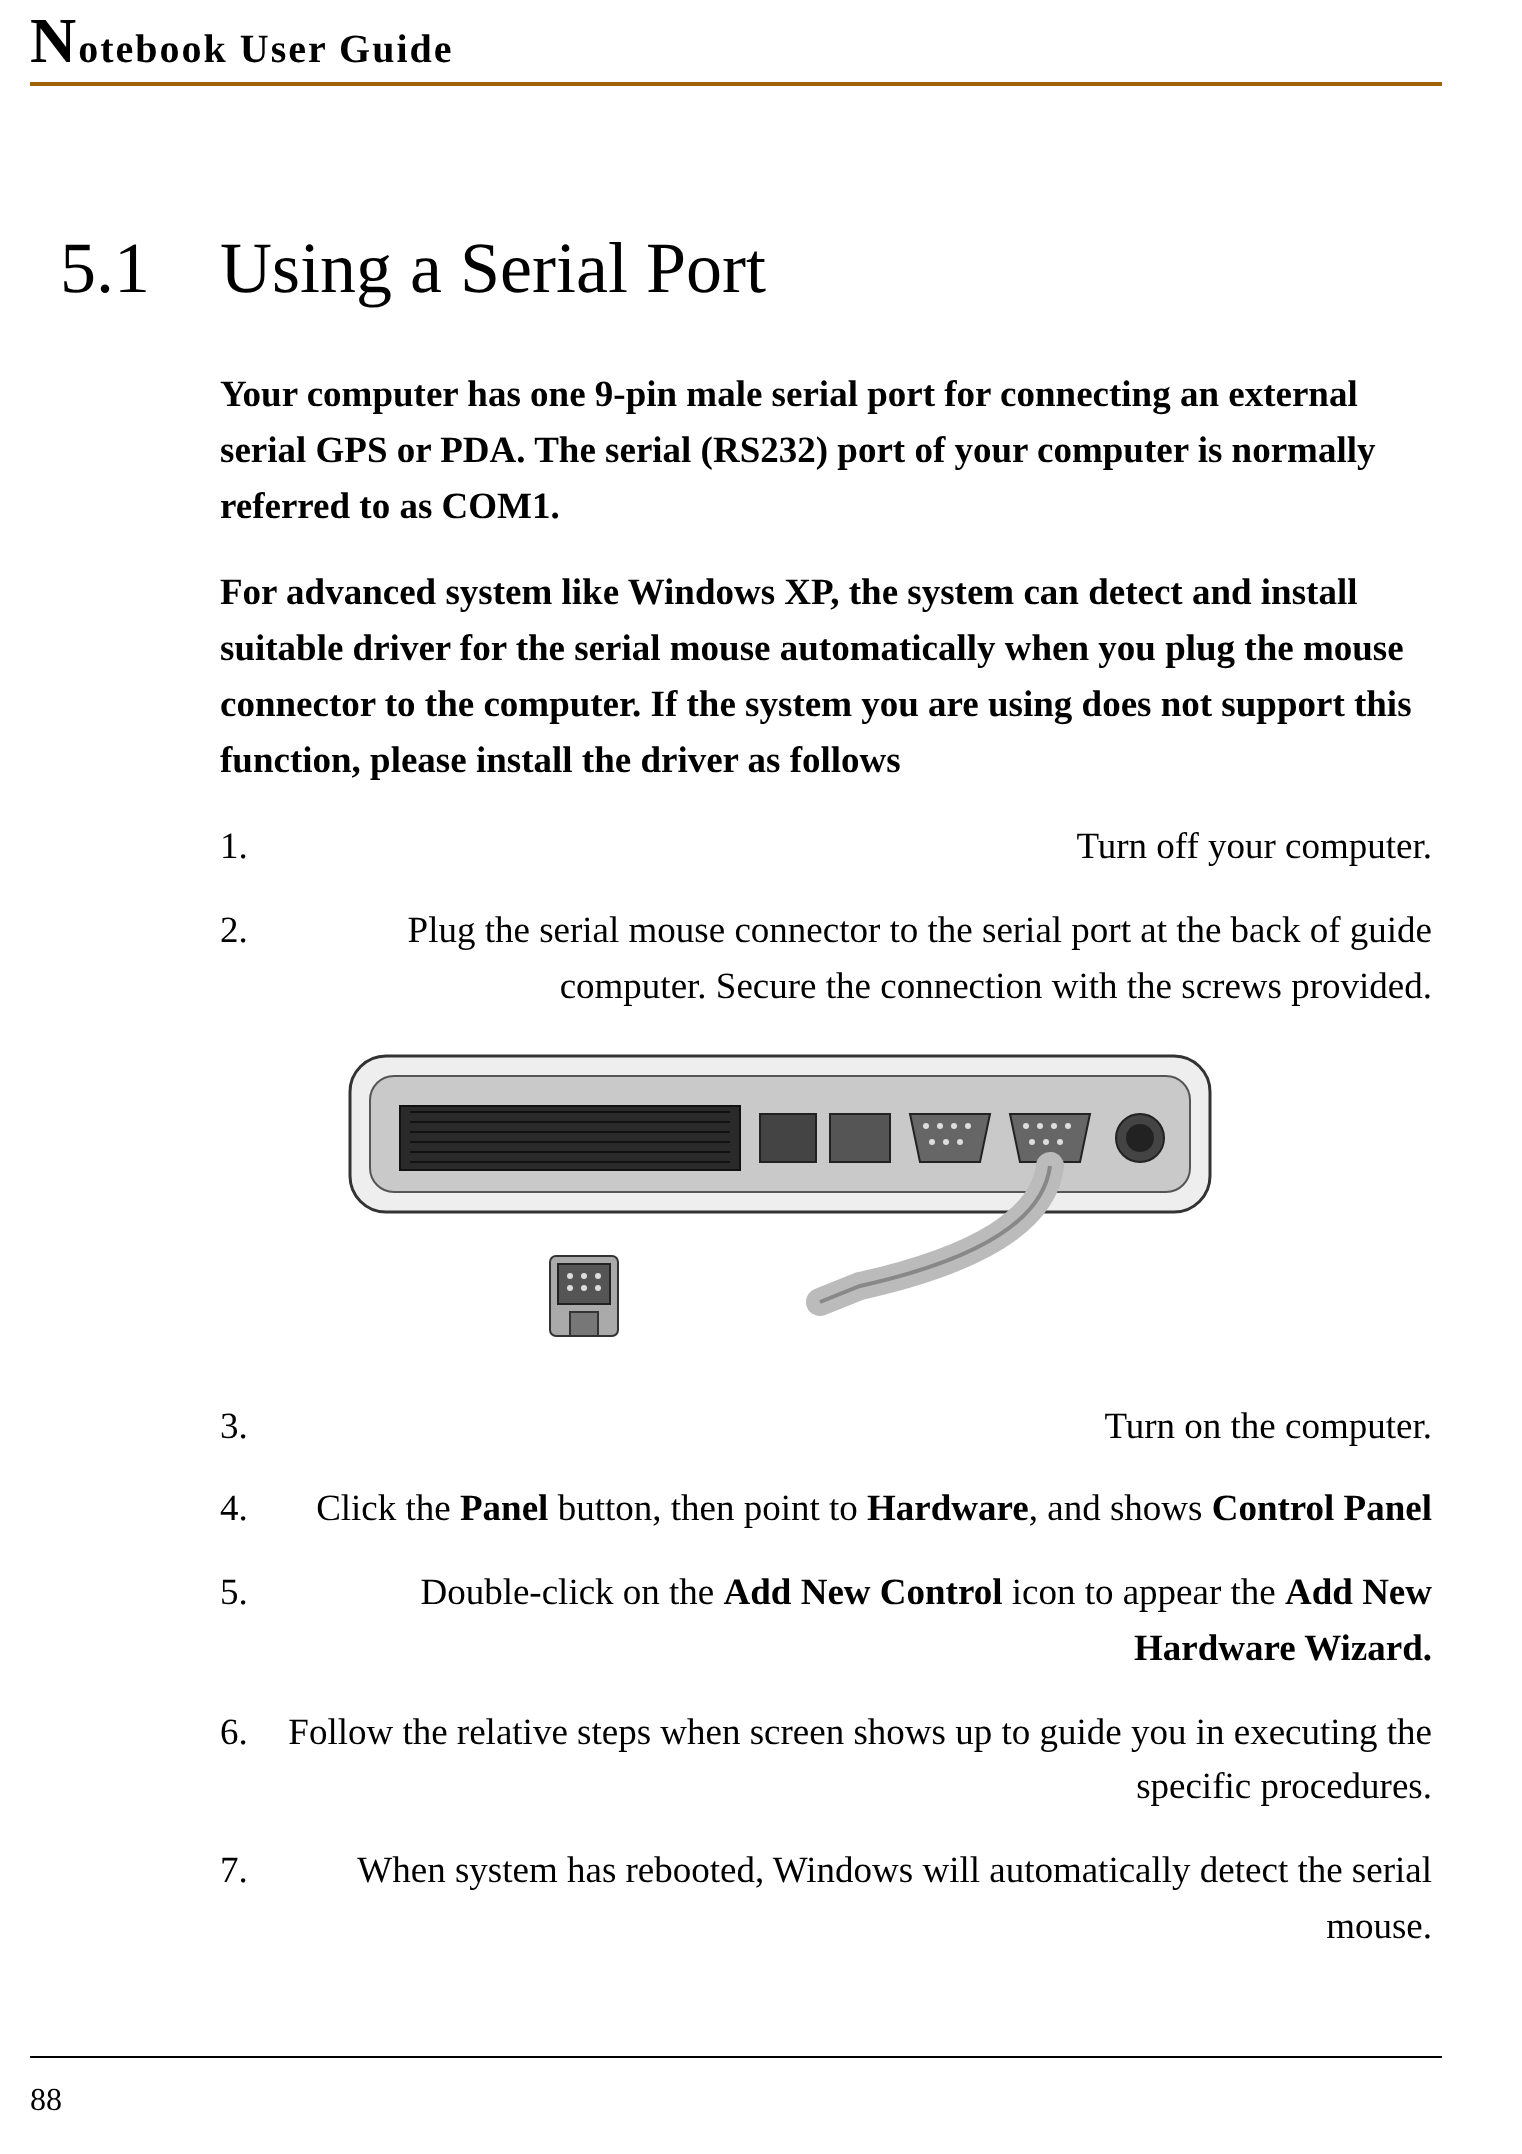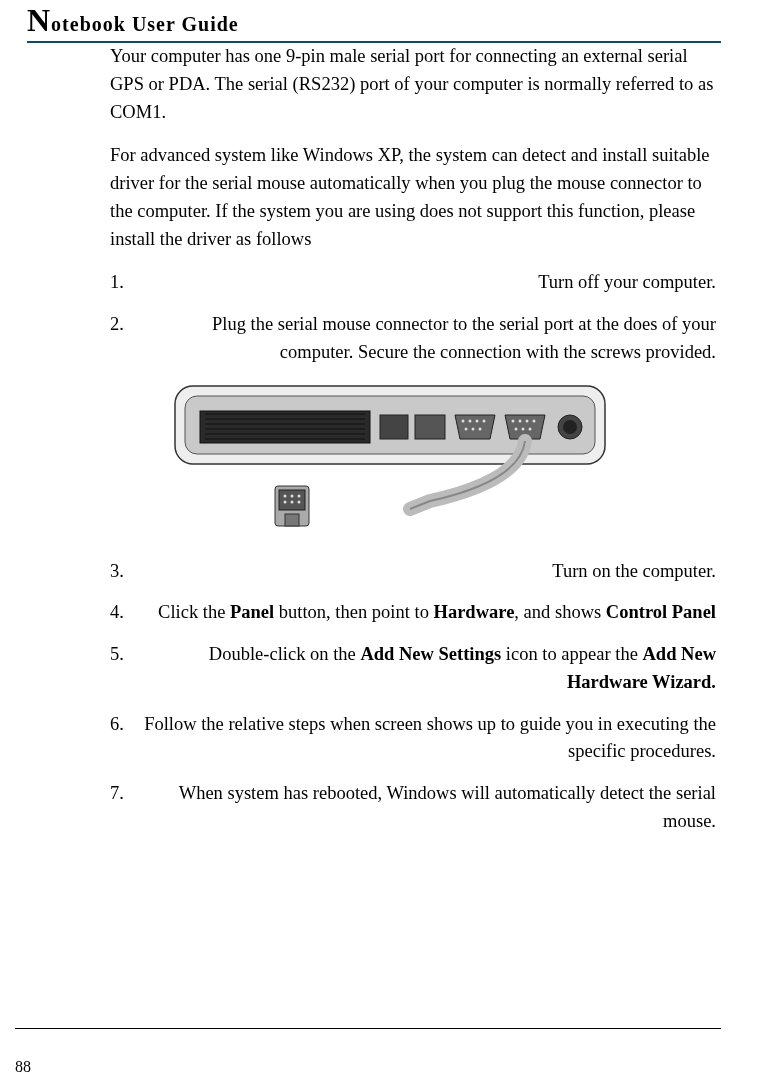--- a/index.html
+++ b/index.html
@@ -14,23 +14,23 @@
     box-sizing: border-box;
   }
   .page {
     padding: 0 40px 0 15px;
     box-sizing: border-box;
     height: 100%;
     position: relative;
   }
   .header {
     padding-top: 2px;
-    border-bottom: 2px solid #0c4a6e;
+    border-bottom: 2px solid #a16207;
     padding-bottom: 2px;
-    margin-left: 12px;
+    margin-left: 0;
   }
   .header-title {
     font-weight: bold;
     font-size: 20px;
     letter-spacing: 1px;
     font-family: Georgia, serif;
   }
   .header-title .big {
     font-size: 32px;
     vertical-align: baseline;
@@ -49,20 +49,21 @@
   }
   .section-num {
     display: inline-block;
     width: 80px;
   }
   .para {
     font-size: 18.5px;
     line-height: 1.5;
     margin: 0 0 16px 0;
     font-family: Georgia, 'Times New Roman', serif;
+    font-weight: bold;
   }
   ol.steps {
     list-style: none;
     padding: 0;
     margin: 0;
     counter-reset: step;
     text-align: right;
   }
   ol.steps > li {
     counter-increment: step;
@@ -89,40 +90,43 @@
   .footer-line {
     position: absolute;
     left: 15px;
     right: 40px;
     bottom: 48px;
     border-top: 1.5px solid #000;
   }
   .page-num {
     position: absolute;
     left: 15px;
-    bottom: 1px;
+    bottom: 17px;
     font-size: 16px;
   }
 </style>
 </head>
 <body>
 
 <div class="page">
   <div class="header">
     <span class="header-title"><span class="big">N</span><span>otebook User Guide</span></span>
   </div>
 
   <div class="content">
+    <h1 class="section-heading">
+      <span class="section-num">5.1</span><span>Using a Serial Port</span>
+    </h1>
 
     <p class="para">Your computer has one 9-pin male serial port for connecting an external serial GPS or PDA. The serial (RS232) port of your computer is normally referred to as COM1.</p>
     <p class="para">For advanced system like Windows XP, the system can detect and install suitable driver for the serial mouse automatically when you plug the mouse connector to the computer. If the system you are using does not support this function, please install the driver as follows</p>
 
     <ol class="steps">
       <li>Turn off your computer.</li>
-      <li>Plug the serial mouse connector to the serial port at the does of your computer. Secure the connection with the screws provided.</li>
+      <li>Plug the serial mouse connector to the serial port at the back of guide computer. Secure the connection with the screws provided.</li>
     </ol>
 
     <div class="figure-wrap">
       <svg class="laptop-svg" viewBox="0 0 440 155">
 
         <rect x="5" y="5" width="430" height="78" rx="18" ry="18" fill="#eeeeee" stroke="#333" stroke-width="1.5"></rect>
         <rect x="15" y="15" width="410" height="58" rx="12" ry="12" fill="#c9c9c9" stroke="#555" stroke-width="1"></rect>
 
         <rect x="30" y="30" width="170" height="32" fill="#2a2a2a" stroke="#111"></rect>
 
@@ -175,21 +179,21 @@
             <circle cx="17" cy="16" r="1.5" fill="#ddd"></circle>
             <circle cx="24" cy="16" r="1.5" fill="#ddd"></circle>
           <rect x="10" y="28" width="14" height="12" fill="#777" stroke="#333"></rect>
         </g>
       </svg>
     </div>
 
     <ol class="steps" start="3" style="counter-reset: step 2;">
       <li>Turn on the computer.</li>
       <li><span>Click the </span><span class="bold">Panel</span><span> button, then point to </span><span class="bold">Hardware</span><span>, and shows </span><span class="bold">Control Panel</span></li>
-      <li><span>Double-click on the </span><span class="bold">Add New Settings</span><span> icon to appear the </span><span class="bold">Add New Hardware Wizard.</span></li>
+      <li><span>Double-click on the </span><span class="bold">Add New Control</span><span> icon to appear the </span><span class="bold">Add New Hardware Wizard.</span></li>
       <li>Follow the relative steps when screen shows up to guide you in executing the specific procedures.</li>
       <li>When system has rebooted, Windows will automatically detect the serial mouse.</li>
     </ol>
   </div>
 
   <div class="footer-line"></div>
   <div class="page-num">88</div>
 </div>
 
 </body></html>

